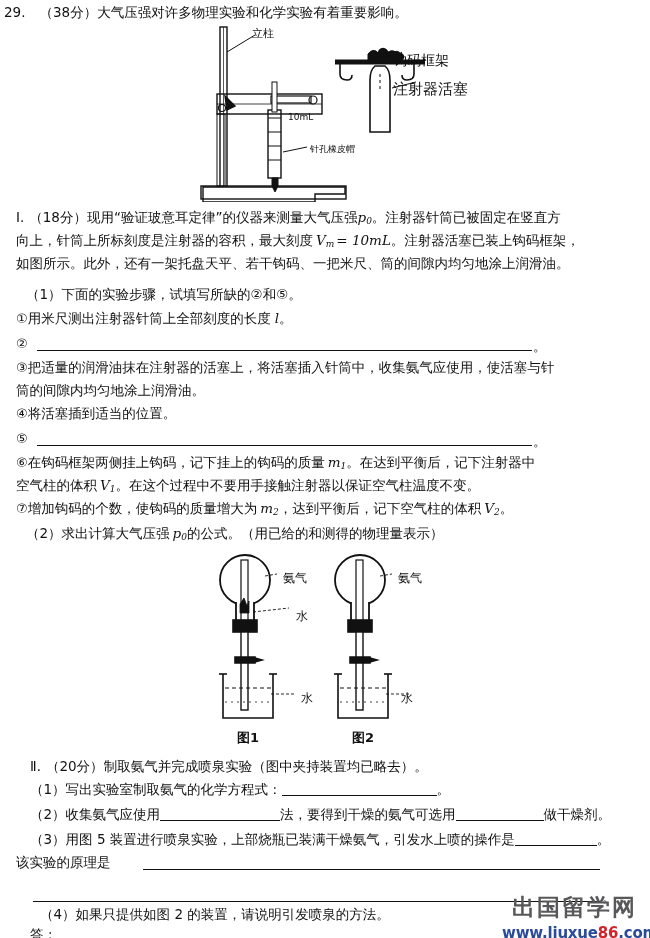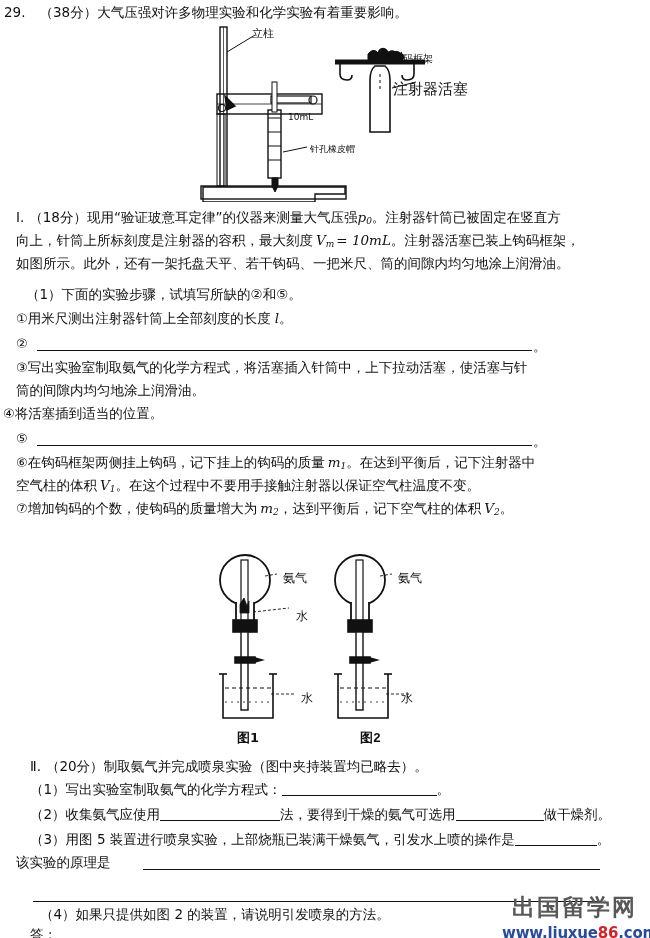--- a/index.html
+++ b/index.html
@@ -152,21 +152,21 @@
 
         <line x1="72" y1="12" x2="62" y2="20" stroke-width="1"></line>
 
         <path d="M45 26 q-5 4 -5 14 l0 52 l20 0 l0 -52 q0 -10 -5 -14 z" stroke-width="1.6" fill="#fff"></path>
         <line x1="50" y1="34" x2="50" y2="52" stroke-width="1" stroke-dasharray="3 3"></line>
 
         <line x1="62" y1="48" x2="86" y2="42" stroke-width="1"></line>
       </g>
     </svg>
   </div>
-  <div class="figlabel" style="left:393px; top:52px; font-size:10px;">钩码框架</div>
+  <div class="figlabel" style="left:393px; top:52px; font-size:14px;">钩码框架</div>
   <div class="figlabel" style="left:393px; top:80px; font-size:15px;">注射器活塞</div>
 
   <div class="ln" style="left:16px; top:208px;">
     <span>Ⅰ.</span><span style="display:inline-block;width:5px"></span><span>（18分）</span><span>现用“验证玻意耳定律”的仪器来测量大气压强</span><span class="ital">p</span><span class="sub ital">0</span><span>。注射器针筒已被固定在竖直方</span>
   </div>
 
   <div class="ln" style="left:16px; top:231px;">
     <span>向上，针筒上所标刻度是注射器的容积，最大刻度</span><span style="display:inline-block;width:3px"></span><span class="ital">V</span><span class="sub ital">m</span><span style="display:inline-block;width:2px"></span><span class="ital">= 10mL</span><span>。注射器活塞已装上钩码框架，</span>
   </div>
 
@@ -180,45 +180,48 @@
     <span class="circ">①</span><span>用米尺测出注射器针筒上全部刻度的长度</span><span style="display:inline-block;width:4px"></span><span class="ital">l</span><span>。</span>
   </div>
 
   <div class="ln" style="left:16px; top:334px;">
     <span class="circ">②</span>
   </div>
   <div class="hline" style="left:37px; top:350px; width:495px;"></div>
   <div class="ln" style="left:533px; top:337px;">。</div>
 
   <div class="ln" style="left:16px; top:358px;">
-    <span class="circ">③</span><span>写出实验室制取氨气的化学方程式，将活塞插入针筒中，上下拉动活塞，使活塞与针</span>
+    <span class="circ">③</span><span>把适量的润滑油抹在注射器的活塞上，将活塞插入针筒中，收集氨气应使用，使活塞与针</span>
   </div>
   <div class="ln" style="left:16px; top:381px;">筒的间隙内均匀地涂上润滑油。</div>
 
-  <div class="ln" style="left:3px; top:404px;">
+  <div class="ln" style="left:16px; top:404px;">
     <span class="circ">④</span><span>将活塞插到适当的位置。</span>
   </div>
 
   <div class="ln" style="left:16px; top:429px;">
     <span class="circ">⑤</span>
   </div>
   <div class="hline" style="left:37px; top:445px; width:495px;"></div>
   <div class="ln" style="left:533px; top:432px;">。</div>
 
   <div class="ln" style="left:16px; top:453px;">
     <span class="circ">⑥</span><span>在钩码框架两侧挂上钩码，记下挂上的钩码的质量</span><span style="display:inline-block;width:3px"></span><span class="ital">m</span><span class="sub ital">1</span><span>。在达到平衡后，记下注射器中</span>
   </div>
   <div class="ln" style="left:16px; top:476px;">
     <span>空气柱的体积</span><span style="display:inline-block;width:3px"></span><span class="ital">V</span><span class="sub ital">1</span><span>。在这个过程中不要用手接触注射器以保证空气柱温度不变。</span>
   </div>
 
   <div class="ln" style="left:16px; top:499px;">
     <span class="circ">⑦</span><span>增加钩码的个数，使钩码的质量增大为</span><span style="display:inline-block;width:3px"></span><span class="ital">m</span><span class="sub ital">2</span><span>，达到平衡后，记下空气柱的体积</span><span style="display:inline-block;width:3px"></span><span class="ital">V</span><span class="sub ital">2</span><span>。</span>
   </div>
 
+  <div class="ln" style="left:26px; top:524px;">
+    <span>（2）</span><span>求出计算大气压强</span><span style="display:inline-block;width:3px"></span><span class="ital">p</span><span class="sub ital">0</span><span>的公式。（用已给的和测得的物理量表示）</span>
+  </div>
 
   <div class="fig" style="left:205px; top:552px; width:110px; height:175px;">
     <svg width="110" height="175" viewBox="0 0 110 175">
       <g stroke="#111" fill="none" stroke-width="1.6">
 
         <circle cx="40" cy="28" r="25" stroke-width="1.8"></circle>
 
         <path d="M31 50 L31 72 L49 72 L49 50" stroke-width="1.8" fill="#fff"></path>
 
         <rect x="36" y="8" width="7" height="62" stroke-width="1.2" fill="#fff"></rect>
@@ -265,21 +268,21 @@
         <path d="M64 122 L72 122" stroke-width="1.6"></path>
         <line x1="20" y1="136" x2="66" y2="136" stroke-width="1" stroke-dasharray="4 3"></line>
         <line x1="20" y1="150" x2="66" y2="150" stroke-width="0.8" stroke-dasharray="2 4"></line>
         <line x1="60" y1="24" x2="72" y2="22" stroke-width="0.9" stroke-dasharray="3 2"></line>
         <line x1="66" y1="142" x2="90" y2="142" stroke-width="0.9" stroke-dasharray="3 2"></line>
       </g>
     </svg>
   </div>
   <div class="figlabel" style="left:398px; top:570px; font-size:12px;">氨气</div>
   <div class="figlabel" style="left:401px; top:690px; font-size:12px;">水</div>
-  <div class="figcap" style="left:360px; top:729px;font-family:Liberation Mono, monospace;">图2</div>
+  <div class="figcap" style="left:352px; top:729px;">图2</div>
 
   <div class="ln" style="left:30px; top:757px;">
     <span>Ⅱ.</span><span style="display:inline-block;width:5px"></span><span>（20分）</span><span>制取氨气并完成喷泉实验（图中夹持装置均已略去）。</span>
   </div>
 
   <div class="ln" style="left:30px; top:780px;text-align:right;">
     <span>（1）</span><span>写出实验室制取氨气的化学方程式：</span><span class="blank" style="width:155px"></span><span>。</span>
   </div>
 
   <div class="ln" style="left:30px; top:805px;">

